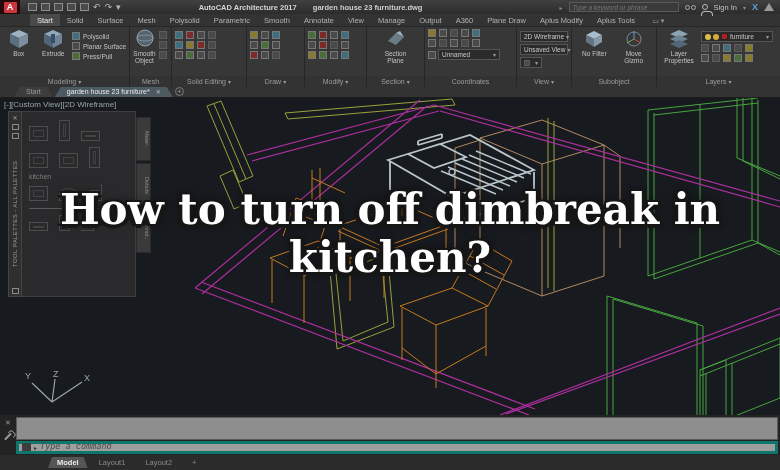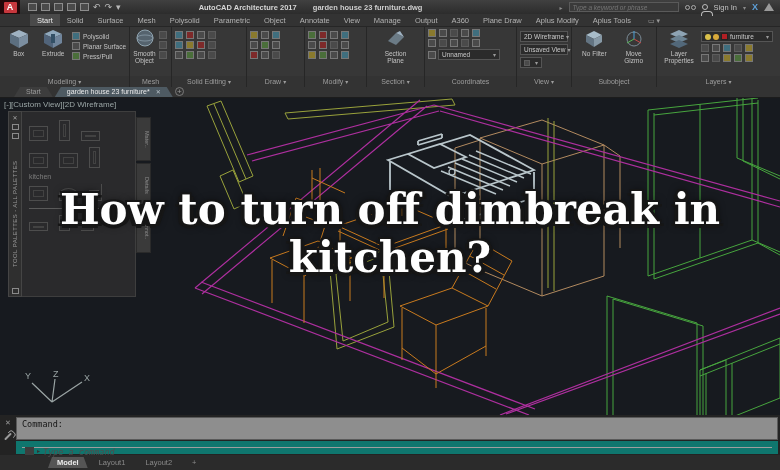--- a/index.html
+++ b/index.html
@@ -115,21 +115,21 @@
   
   .cmdline { height:40px; background:#232323; display:flex; }
   .cmd-strip { width:16px; display:flex; flex-direction:column; align-items:center;
     padding-top:4px; gap:5px; color:#9a9a9a; font-size:7px; }
   .wrench { width:2px; height:9px; background:#9a9a9a; border-radius:2px; transform:rotate(45deg); position:relative; }
   .wrench::after { content:""; position:absolute; top:-3px; left:-2px; width:6px; height:4px;
     border:1px solid #9a9a9a; border-bottom:none; border-radius:3px 3px 0 0; }
   .cmd-main { flex:1; padding:2px 2px 0 0; display:flex; flex-direction:column; gap:1px; }
   .cmd-hist { background:#8e8e8e; border:1px solid #5a5a5a; padding:1px 5px;
     font-family:"DejaVu Sans Mono", monospace; font-size:8.5px; color:#161616; line-height:10px; height:23px; }
-  .cmd-input { background:#9e9e9e; border:6px solid #0f766e; height:13px; display:flex; align-items:flex-start; gap:3px; padding:0 3px; }
+  .cmd-input { background:#9e9e9e; border:3px solid #0f766e; height:13px; display:flex; align-items:flex-end; gap:3px; padding:0 3px; }
   .cmd-kb { width:9px; height:8px; background:#3d3d3d; }
   .cmd-arr { font-size:6px; color:#333; }
   .cmd-input input { flex:1; border:none; outline:none; background:transparent;
     font-family:"DejaVu Sans Mono", monospace; font-size:8.5px; font-style:italic; color:#444; }
   .cmd-input input::placeholder { color:#4d4d4d; font-style:italic; }
 
   
   .ltabs { height:15px; background:#2b2b2b; display:flex; align-items:center; gap:2px; padding-left:48px; font-size:7.5px; }
   .ltab { padding:1px 9px; color:#8a8a8a; clip-path:polygon(4px 0, calc(100% - 4px) 0, 100% 100%, 0 100%); }
   .ltab.active { background:#555; color:#ececec; font-weight:bold; }
@@ -174,21 +174,21 @@
     </div>
   </div>
 
   <div class="rtabs">
     <span class="rtab active">Start</span>
     <span class="rtab">Solid</span>
     <span class="rtab">Surface</span>
     <span class="rtab">Mesh</span>
     <span class="rtab">Polysolid</span>
     <span class="rtab">Parametric</span>
-    <span class="rtab">Object</span>
+    <span class="rtab">Smooth</span>
     <span class="rtab">Annotate</span>
     <span class="rtab">View</span>
     <span class="rtab">Manage</span>
     <span class="rtab">Output</span>
     <span class="rtab">A360</span>
     <span class="rtab">Plane Draw</span>
     <span class="rtab">Aplus Modify</span>
     <span class="rtab">Aplus Tools</span>
     <span class="rtab-toggle">▭ ▾</span>
   </div>
@@ -520,21 +520,20 @@
     </svg>
   </div>
 
   <div class="cmdline">
     <div class="cmd-strip">
       <span>✕</span>
       <span class="wrench"></span>
     </div>
     <div class="cmd-main">
       <div class="cmd-hist">
-        <div>Command:</div>
       </div>
       <div class="cmd-input">
         <span class="cmd-kb"></span>
         <span class="cmd-arr">▸</span>
         <input placeholder="Type a command" style="">
       </div>
     </div>
   </div>
 
   <div class="ltabs">

